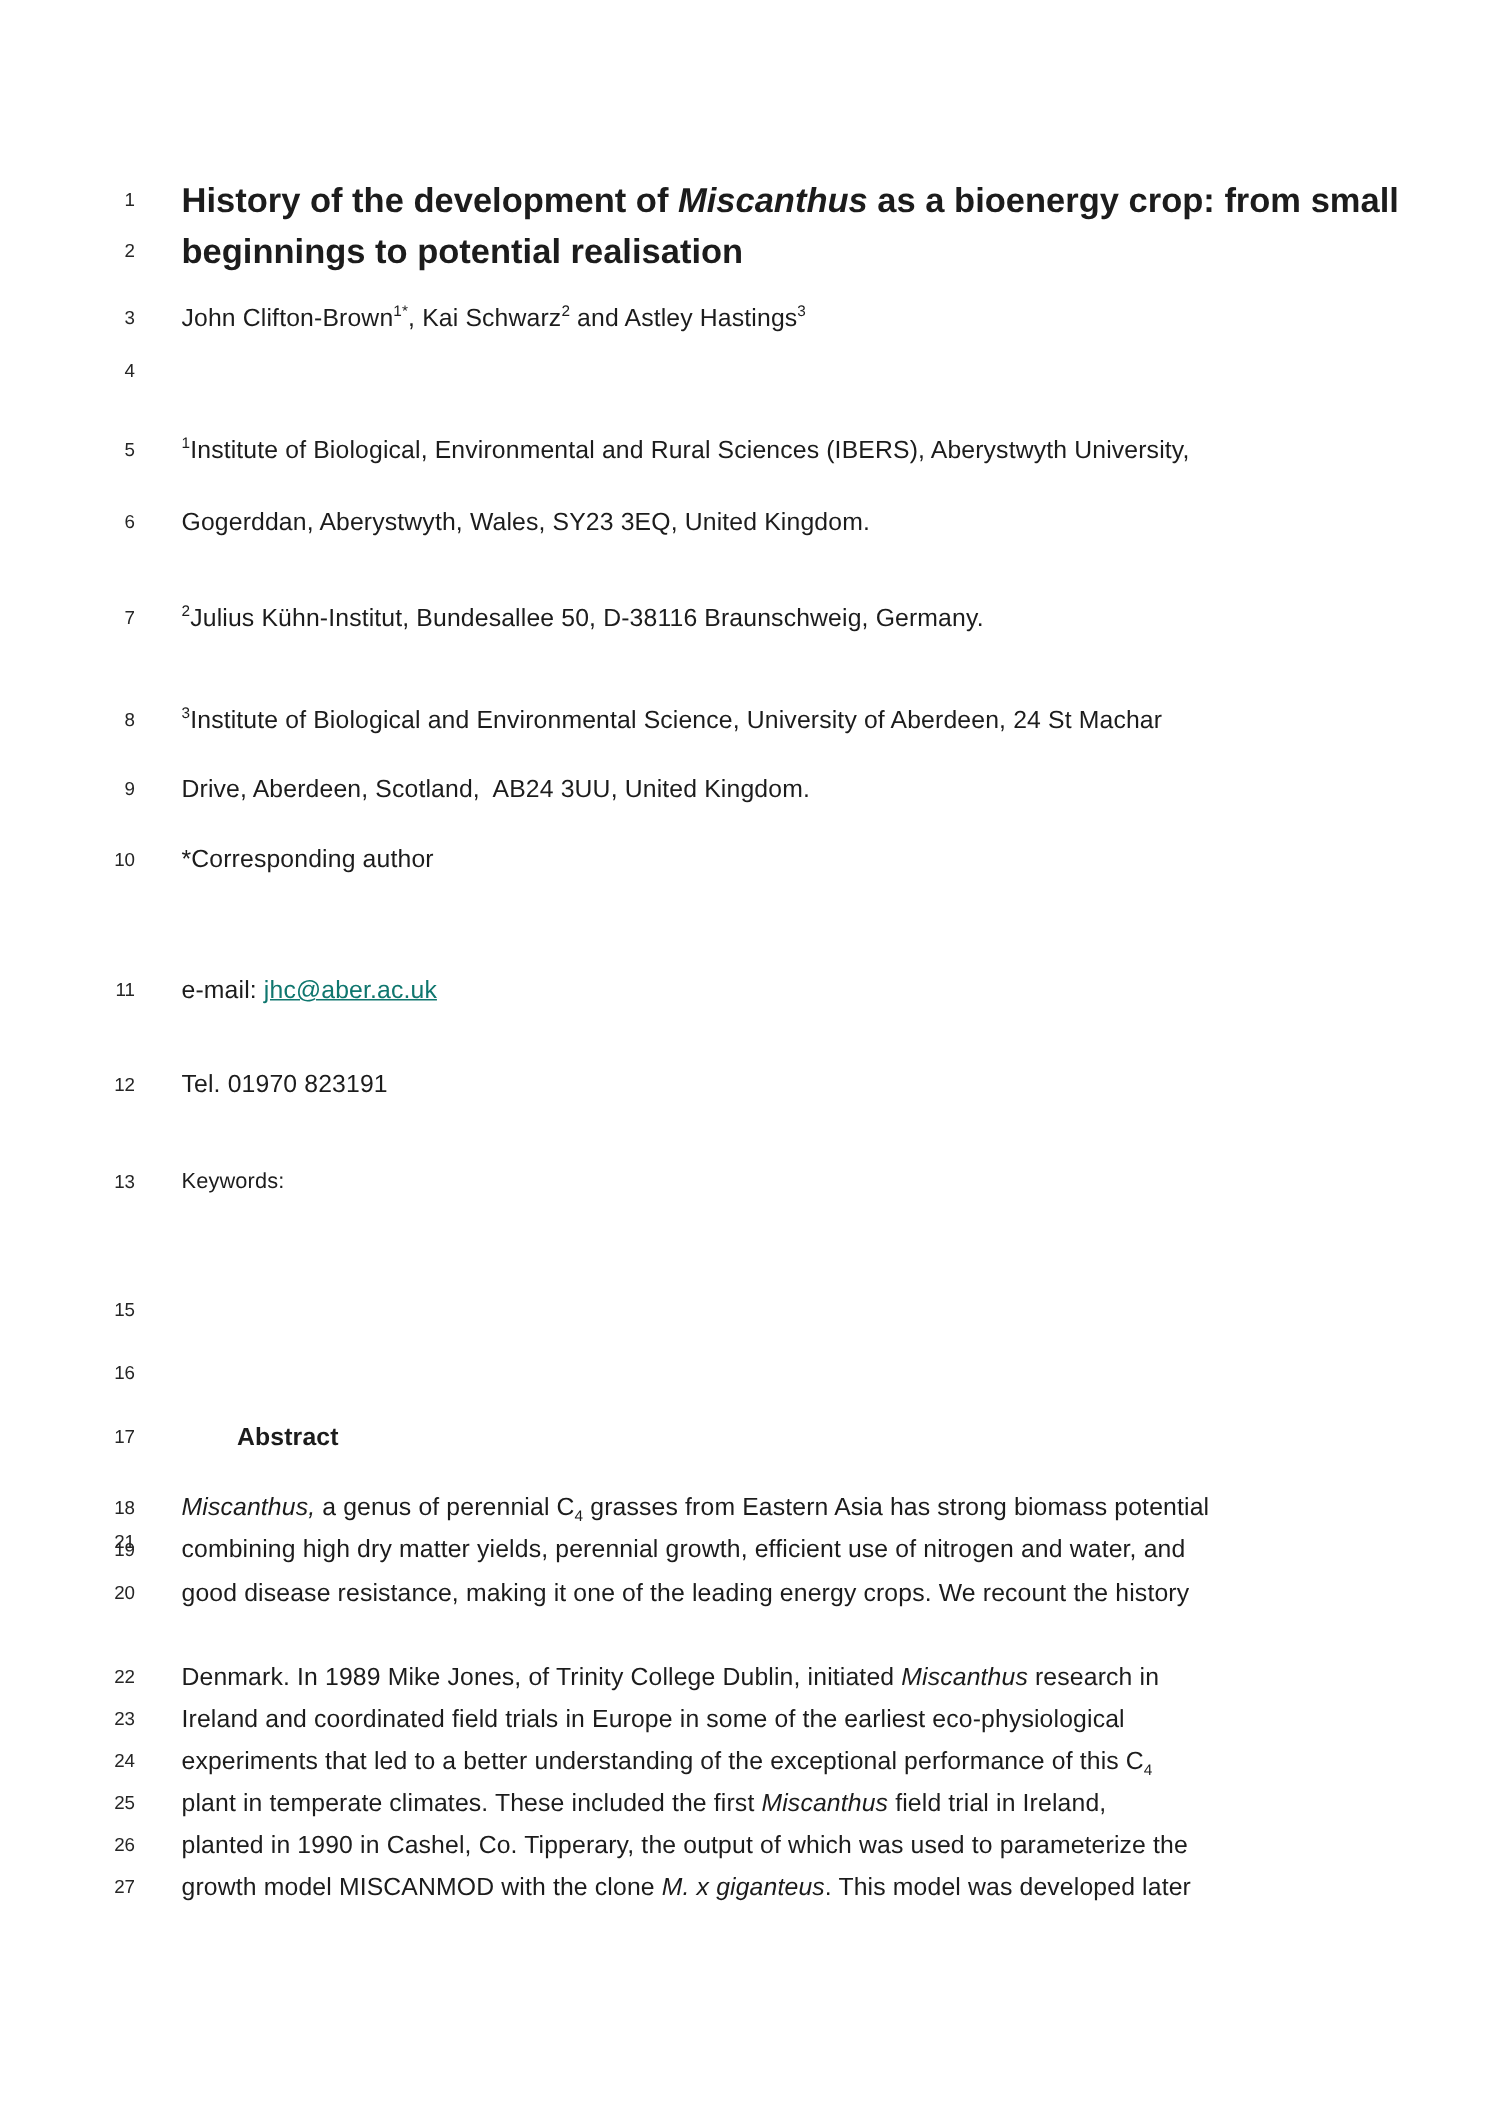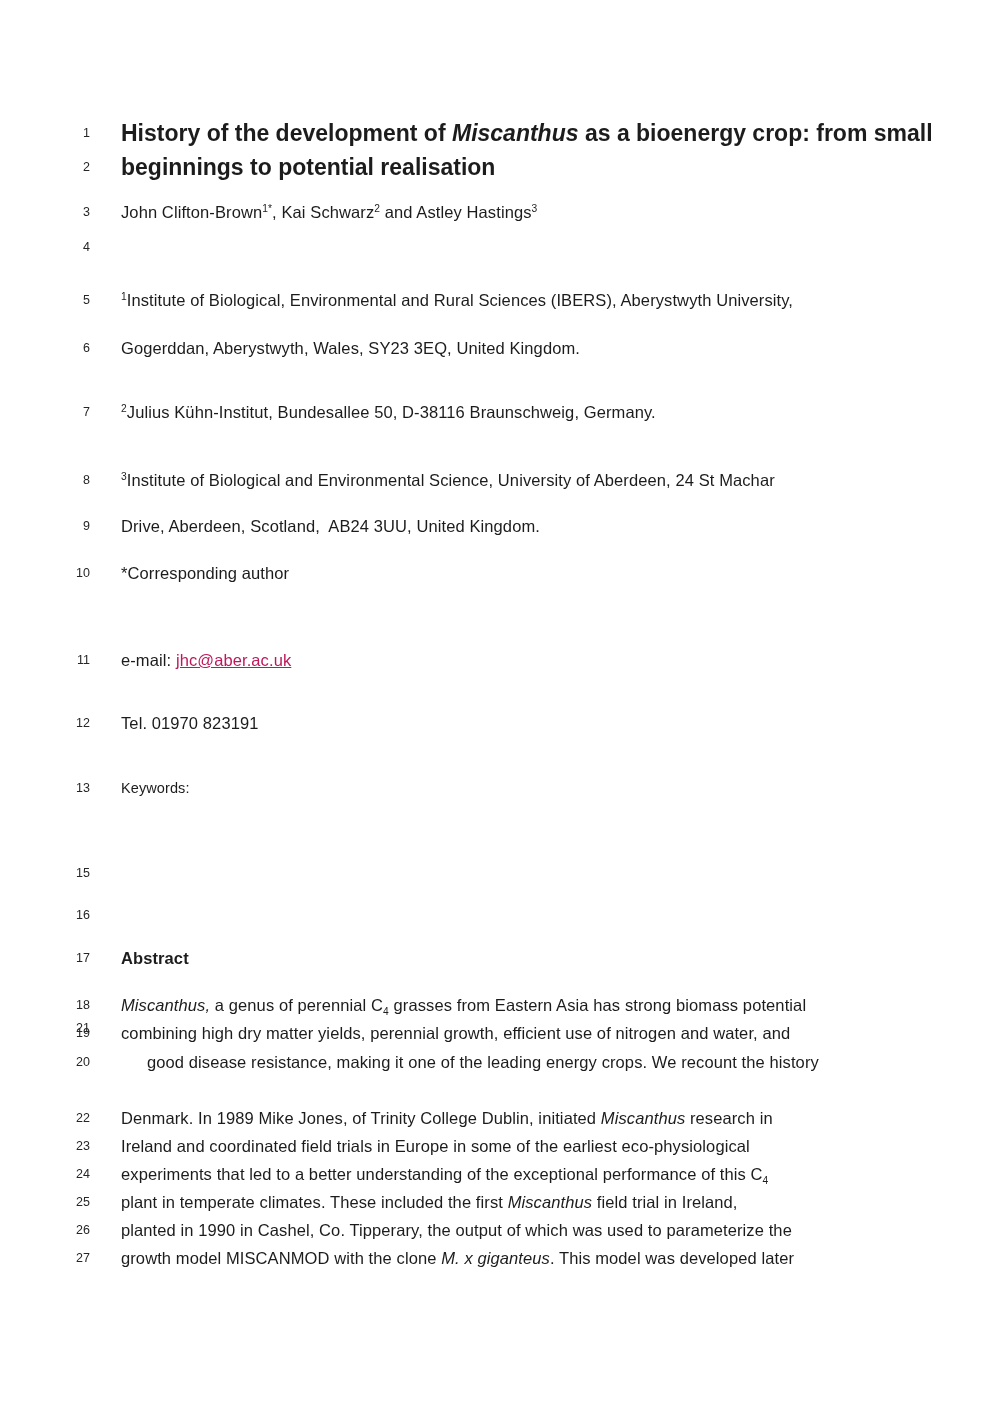--- a/index.html
+++ b/index.html
@@ -97,51 +97,51 @@
     <div class="line-row style-body" style="top: 514px;">
       <span class="line-num">9</span>
       <span class="line-text"><span>Drive, Aberdeen, Scotland,  AB24 3UU, United Kingdom.</span></span>
     </div>
     <div class="line-row style-body" style="top: 561px;">
       <span class="line-num">10</span>
       <span class="line-text"><span>*Corresponding author</span></span>
     </div>
     <div class="line-row style-body" style="top: 648px;">
       <span class="line-num">11</span>
-      <span class="line-text"><span>e-mail: </span><a class="email-link" href="#" style="color: #be185d;">jhc@aber.ac.uk</a></span>
+      <span class="line-text"><span>e-mail: </span><a class="email-link" href="#" style="color: #0f766e;">jhc@aber.ac.uk</a></span>
     </div>
     <div class="line-row style-body" style="top: 711px;">
       <span class="line-num">12</span>
       <span class="line-text"><span>Tel. 01970 823191</span></span>
     </div>
     <div class="line-row style-small" style="top: 776px;">
       <span class="line-num">13</span>
       <span class="line-text"><span>Keywords:</span></span>
     </div>
     <div class="line-row style-body" style="top: 861px;">
       <span class="line-num">15</span>
       <span class="line-text"></span>
     </div>
     <div class="line-row style-body" style="top: 903px;">
       <span class="line-num">16</span>
       <span class="line-text"></span>
     </div>
-    <div class="line-row style-body" style="top: 946px;">
+    <div class="line-row style-body" style="top: 946px; padding-left: 37px;">
       <span class="line-num">17</span>
       <span class="line-text"><span class="seg-b">Abstract</span></span>
     </div>
     <div class="line-row style-body" style="top: 993px;">
       <span class="line-num">18</span>
       <span class="line-text"><span class="seg-i">Miscanthus,</span><span> a genus of perennial C</span><span class="seg-sub">4</span><span> grasses from Eastern Asia has strong biomass potential</span></span>
     </div>
     <div class="line-row style-body" style="top: 1021px;">
       <span class="line-num">19</span>
       <span class="line-text"><span>combining high dry matter yields, perennial growth, efficient use of nitrogen and water, and</span></span>
     </div>
-    <div class="line-row style-body" style="top: 1050px; padding-left: 26px;">
+    <div class="line-row style-body" style="top: 1050px;">
       <span class="line-num">20</span>
       <span class="line-text"><span>good disease resistance, making it one of the leading energy crops. We recount the history</span></span>
     </div>
     <div class="line-row style-body" style="top: 1016px; padding-left: 41px;">
       <span class="line-num">21</span>
     </div>
     <div class="line-row style-body" style="top: 1106px;">
       <span class="line-num">22</span>
       <span class="line-text"><span>Denmark. In 1989 Mike Jones, of Trinity College Dublin, initiated </span><span class="seg-i">Miscanthus</span><span> research in</span></span>
     </div>

